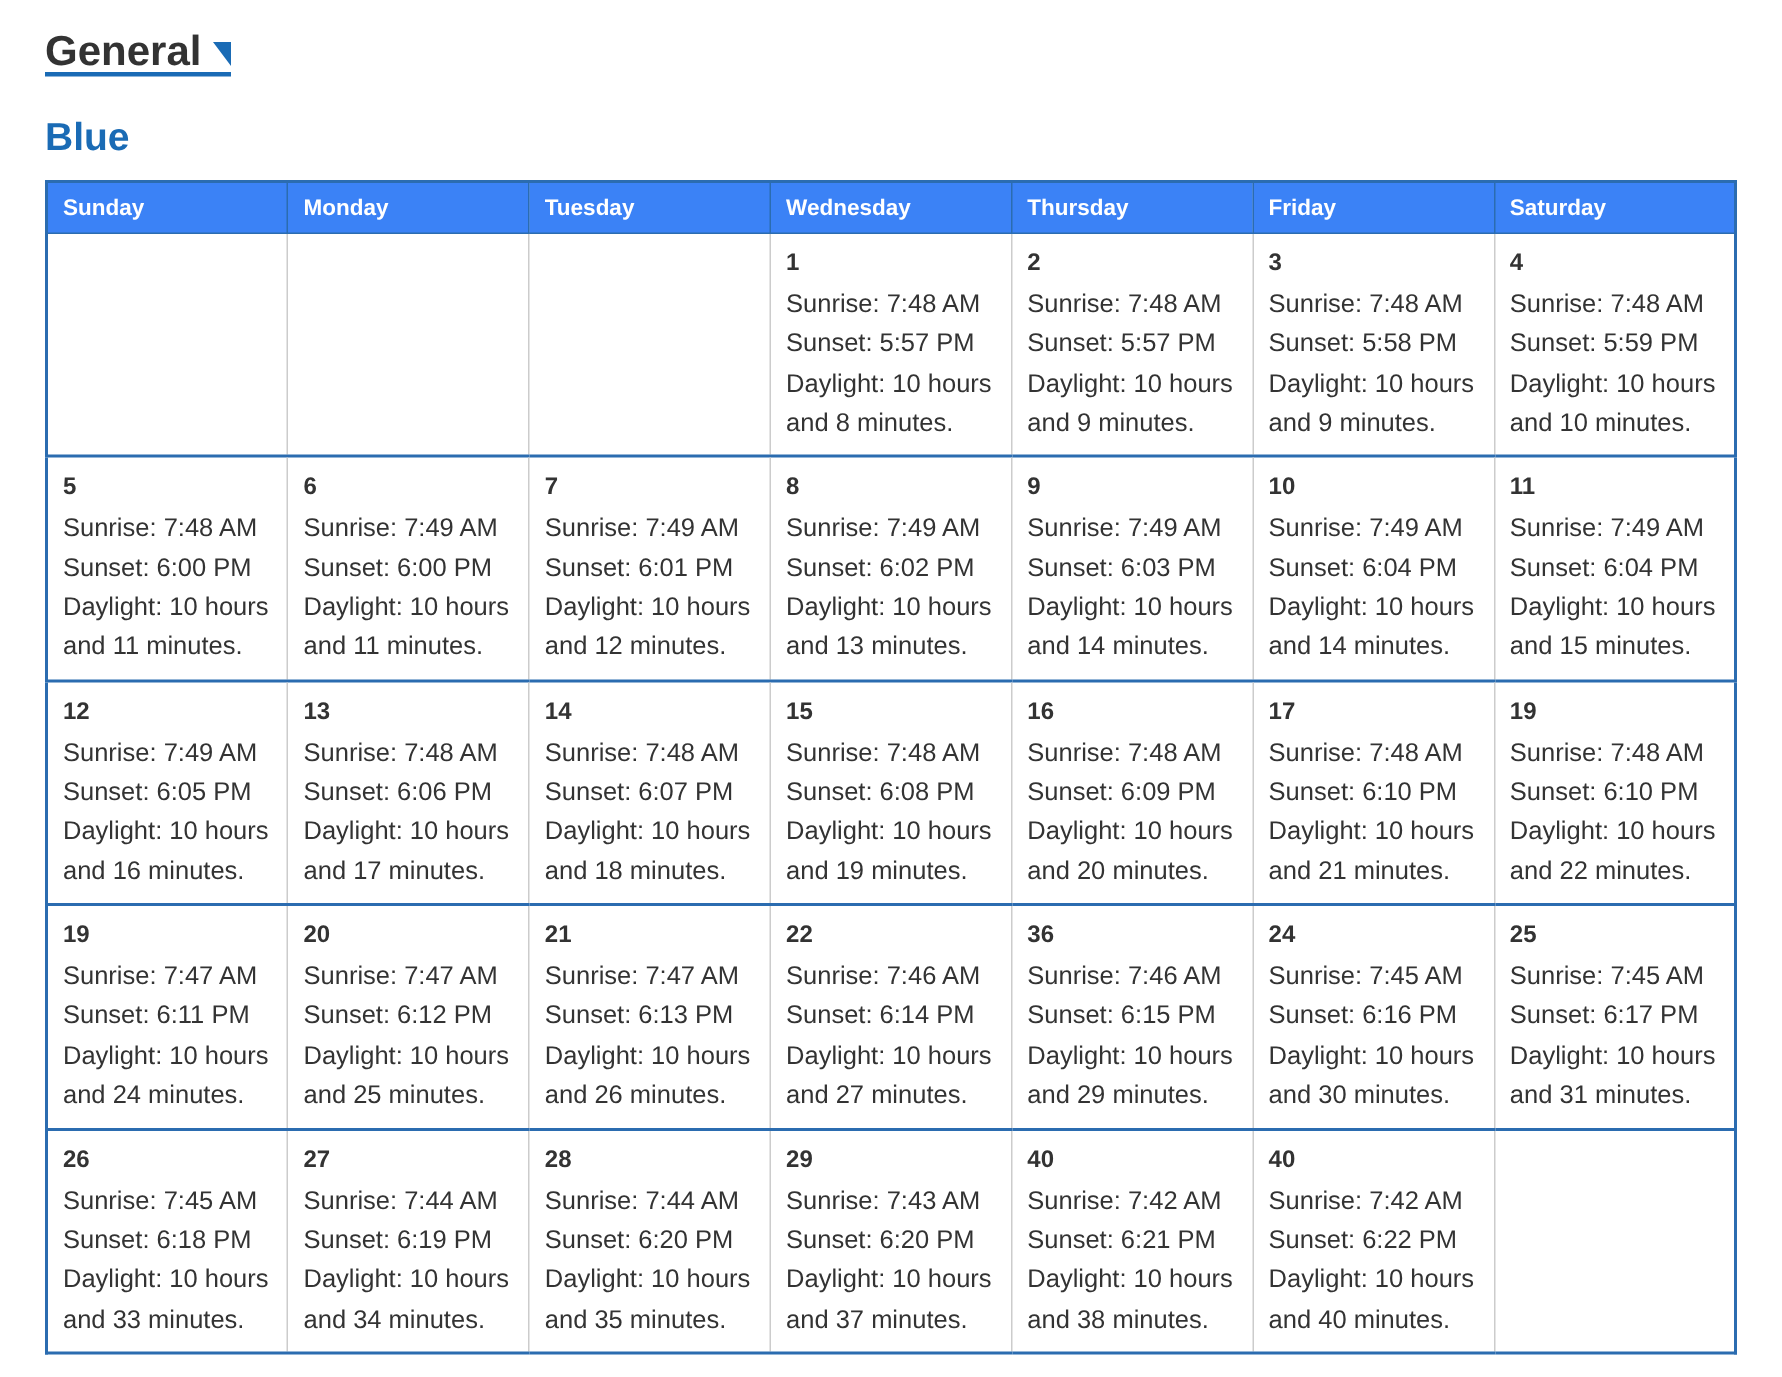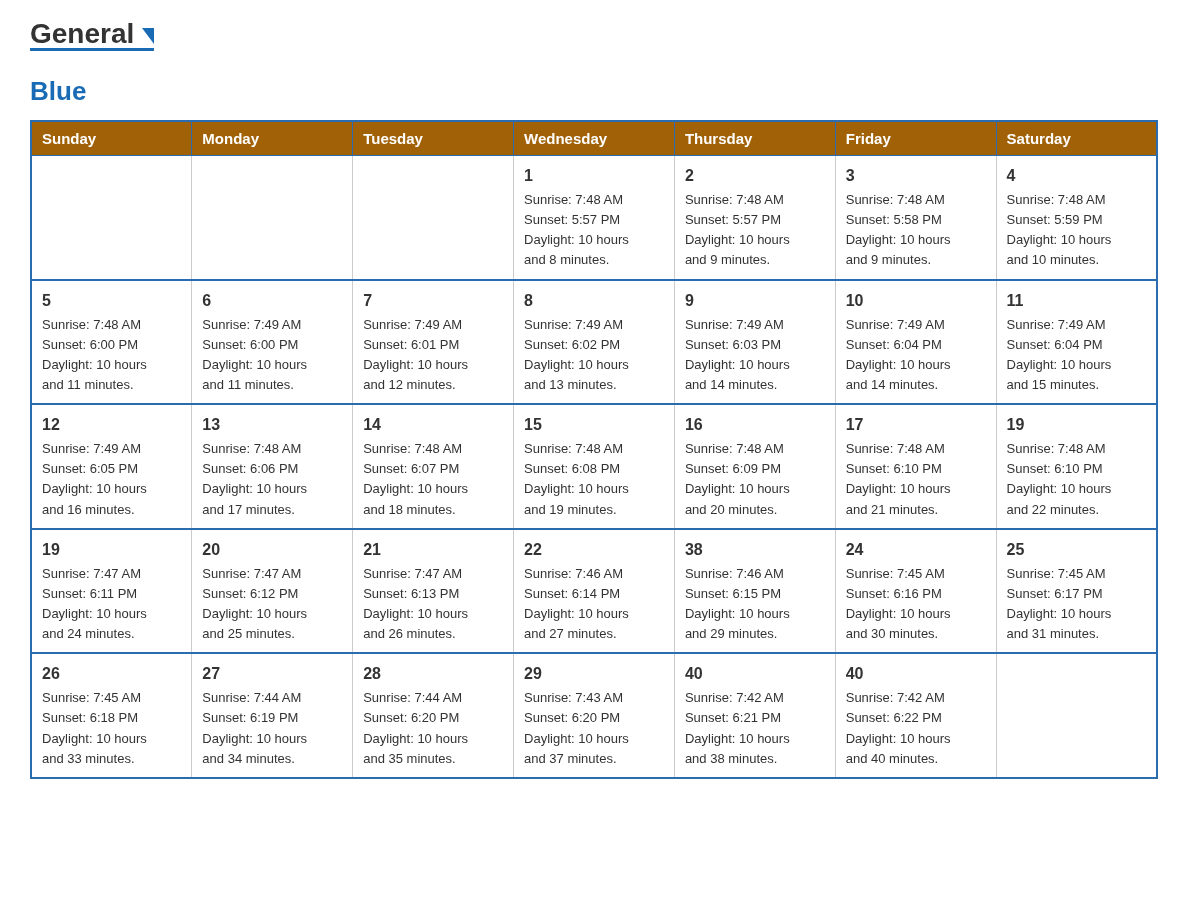--- a/index.html
+++ b/index.html
@@ -41,21 +41,21 @@
       font-size: 22px;
       color: #555;
       margin-top: 4px;
     }
     .calendar-table {
       width: 100%;
       border-collapse: collapse;
       table-layout: fixed;
     }
     .calendar-table thead tr th {
-      background: #a16207;
+      background: #3b82f6;
       color: #fff;
       padding: 8px 10px;
       font-size: 15px;
       font-weight: 600;
       text-align: left;
       border: 1px solid #2b6cb0;
     }
     .calendar-table tbody tr td {
       vertical-align: top;
       padding: 8px 10px;
@@ -65,21 +65,21 @@
       line-height: 1.5;
       color: #333;
     }
     .calendar-table tbody tr td .day-number {
       font-size: 16px;
       font-weight: bold;
       display: block;
       margin-bottom: 2px;
     }
     .calendar-table tbody tr td .day-info {
-      font-size: 13px;
+      font-size: 17px;
       color: #333;
       line-height: 1.55;
     }
     .calendar-table tbody tr:last-child td {
       border-bottom: 2px solid #2b6cb0;
     }
     .calendar-table tbody tr td:first-child {
       border-left: 2px solid #2b6cb0;
     }
     .calendar-table tbody tr td:last-child {
@@ -161,21 +161,21 @@
         <td><span class="day-number">15</span><span class="day-info">Sunrise: 7:48 AM<br>Sunset: 6:08 PM<br>Daylight: 10 hours<br>and 19 minutes.</span></td>
         <td><span class="day-number">16</span><span class="day-info">Sunrise: 7:48 AM<br>Sunset: 6:09 PM<br>Daylight: 10 hours<br>and 20 minutes.</span></td>
         <td><span class="day-number">17</span><span class="day-info">Sunrise: 7:48 AM<br>Sunset: 6:10 PM<br>Daylight: 10 hours<br>and 21 minutes.</span></td>
         <td><span class="day-number">19</span><span class="day-info">Sunrise: 7:48 AM<br>Sunset: 6:10 PM<br>Daylight: 10 hours<br>and 22 minutes.</span></td>
       </tr>
       <tr class="row-sep">
         <td><span class="day-number">19</span><span class="day-info">Sunrise: 7:47 AM<br>Sunset: 6:11 PM<br>Daylight: 10 hours<br>and 24 minutes.</span></td>
         <td><span class="day-number">20</span><span class="day-info">Sunrise: 7:47 AM<br>Sunset: 6:12 PM<br>Daylight: 10 hours<br>and 25 minutes.</span></td>
         <td><span class="day-number">21</span><span class="day-info">Sunrise: 7:47 AM<br>Sunset: 6:13 PM<br>Daylight: 10 hours<br>and 26 minutes.</span></td>
         <td><span class="day-number">22</span><span class="day-info">Sunrise: 7:46 AM<br>Sunset: 6:14 PM<br>Daylight: 10 hours<br>and 27 minutes.</span></td>
-        <td><span class="day-number">38</span><span class="day-info">Sunrise: 7:46 AM<br>Sunset: 6:15 PM<br>Daylight: 10 hours<br>and 29 minutes.</span></td>
+        <td><span class="day-number">36</span><span class="day-info">Sunrise: 7:46 AM<br>Sunset: 6:15 PM<br>Daylight: 10 hours<br>and 29 minutes.</span></td>
         <td><span class="day-number">24</span><span class="day-info">Sunrise: 7:45 AM<br>Sunset: 6:16 PM<br>Daylight: 10 hours<br>and 30 minutes.</span></td>
         <td><span class="day-number">25</span><span class="day-info">Sunrise: 7:45 AM<br>Sunset: 6:17 PM<br>Daylight: 10 hours<br>and 31 minutes.</span></td>
       </tr>
       <tr class="row-sep">
         <td><span class="day-number">26</span><span class="day-info">Sunrise: 7:45 AM<br>Sunset: 6:18 PM<br>Daylight: 10 hours<br>and 33 minutes.</span></td>
         <td><span class="day-number">27</span><span class="day-info">Sunrise: 7:44 AM<br>Sunset: 6:19 PM<br>Daylight: 10 hours<br>and 34 minutes.</span></td>
         <td><span class="day-number">28</span><span class="day-info">Sunrise: 7:44 AM<br>Sunset: 6:20 PM<br>Daylight: 10 hours<br>and 35 minutes.</span></td>
         <td><span class="day-number">29</span><span class="day-info">Sunrise: 7:43 AM<br>Sunset: 6:20 PM<br>Daylight: 10 hours<br>and 37 minutes.</span></td>
         <td><span class="day-number">40</span><span class="day-info">Sunrise: 7:42 AM<br>Sunset: 6:21 PM<br>Daylight: 10 hours<br>and 38 minutes.</span></td>
         <td><span class="day-number">40</span><span class="day-info">Sunrise: 7:42 AM<br>Sunset: 6:22 PM<br>Daylight: 10 hours<br>and 40 minutes.</span></td>

